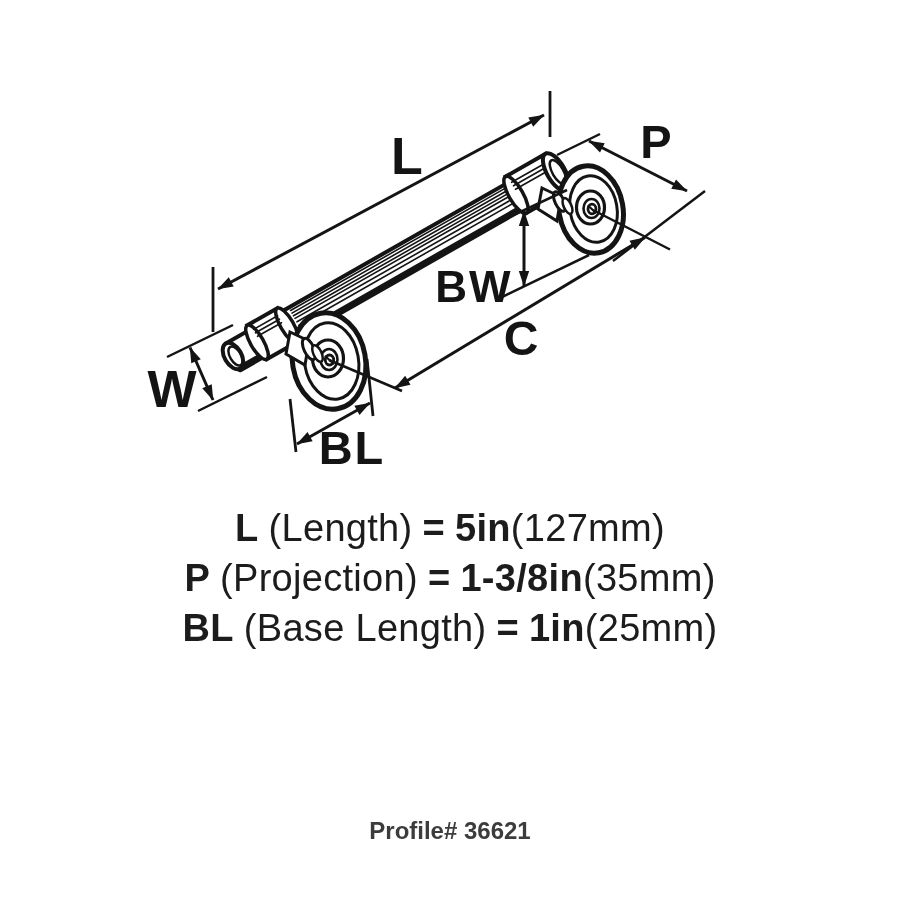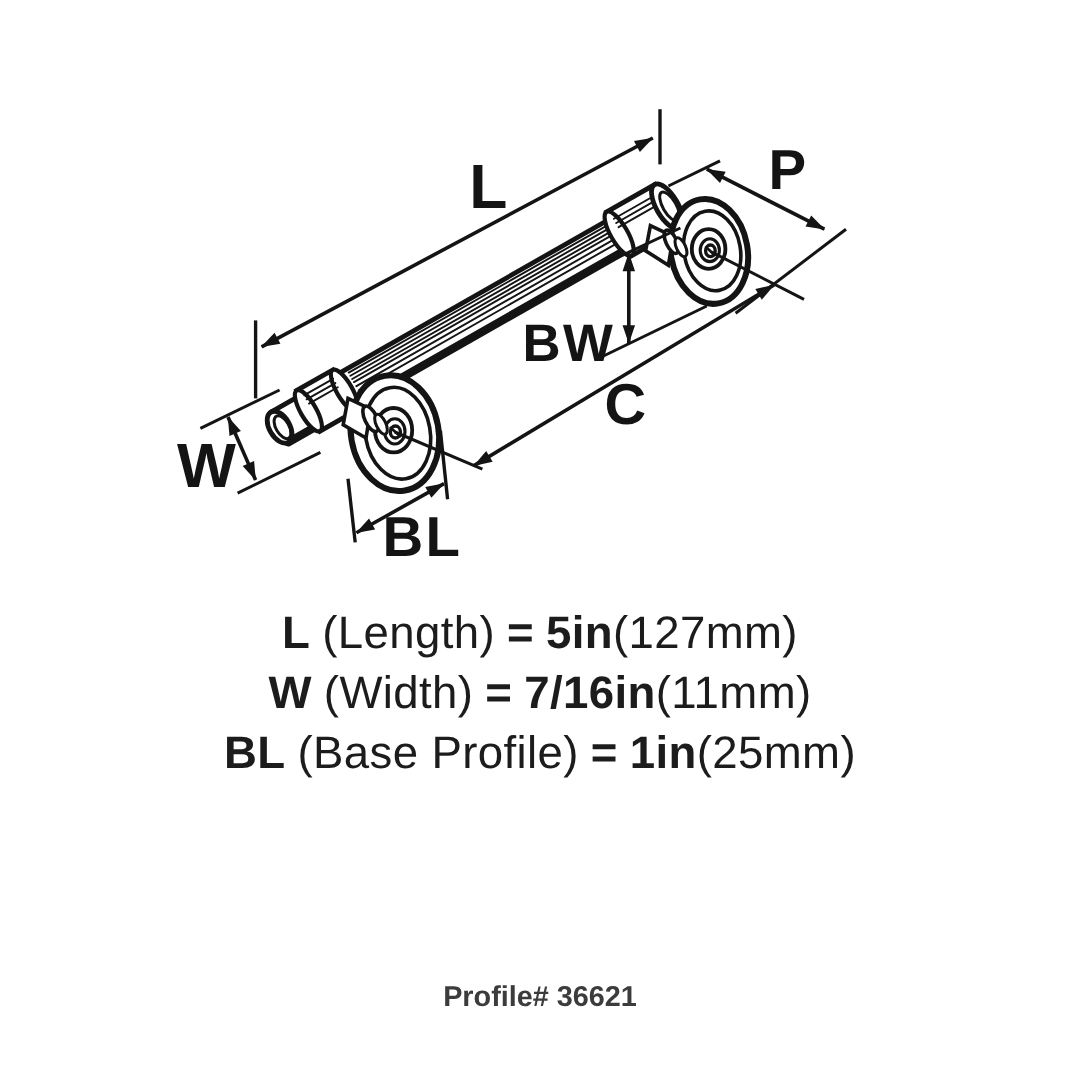--- a/index.html
+++ b/index.html
@@ -157,19 +157,19 @@
     <text x="407" y="156" font-size="52" text-anchor="middle" dominant-baseline="central">L</text>
     <text x="172" y="389" font-size="52" text-anchor="middle" dominant-baseline="central">W</text>
     <text x="656" y="141" font-size="47" text-anchor="middle" dominant-baseline="central">P</text>
     <text x="521" y="338" font-size="48" text-anchor="middle" dominant-baseline="central">C</text>
     <text x="352" y="447" font-size="47" text-anchor="middle" dominant-baseline="central" letter-spacing="2">BL</text>
     <text x="474" y="286" font-size="44" text-anchor="middle" dominant-baseline="central" letter-spacing="2">BW</text>
   </svg>
 
   <div class="specs">
     <div class="spec-row"><span class="lbl">L</span><span class="nm">(Length)</span><span class="eq">=</span><span class="val">5in</span><span class="met">(127mm)</span></div>
-    <div class="spec-row"><span class="lbl">W</span><span class="nm">(Width)</span><span class="eq">=</span><span class="val">7/16in</span><span class="met">(11mm)</span></div>
-    <div class="spec-row"><span class="lbl">BL</span><span class="nm">(Base Profile)</span><span class="eq">=</span><span class="val">1in</span><span class="met">(25mm)</span></div>
+    <div class="spec-row"><span class="lbl">P</span><span class="nm">(Projection)</span><span class="eq">=</span><span class="val">1-3/8in</span><span class="met">(35mm)</span></div>
+    <div class="spec-row"><span class="lbl">BL</span><span class="nm">(Base Length)</span><span class="eq">=</span><span class="val">1in</span><span class="met">(25mm)</span></div>
   </div>
 
   <div class="profile">Profile# 36621</div>
 
 </div>
 
 </body></html>

